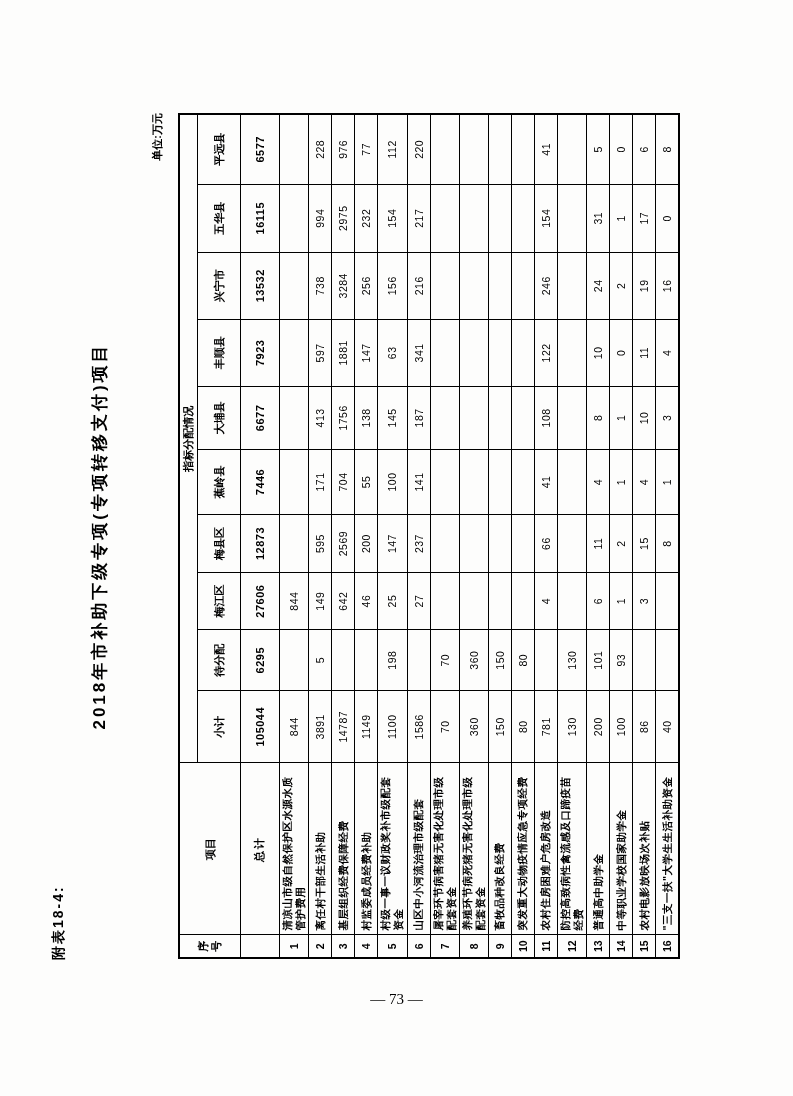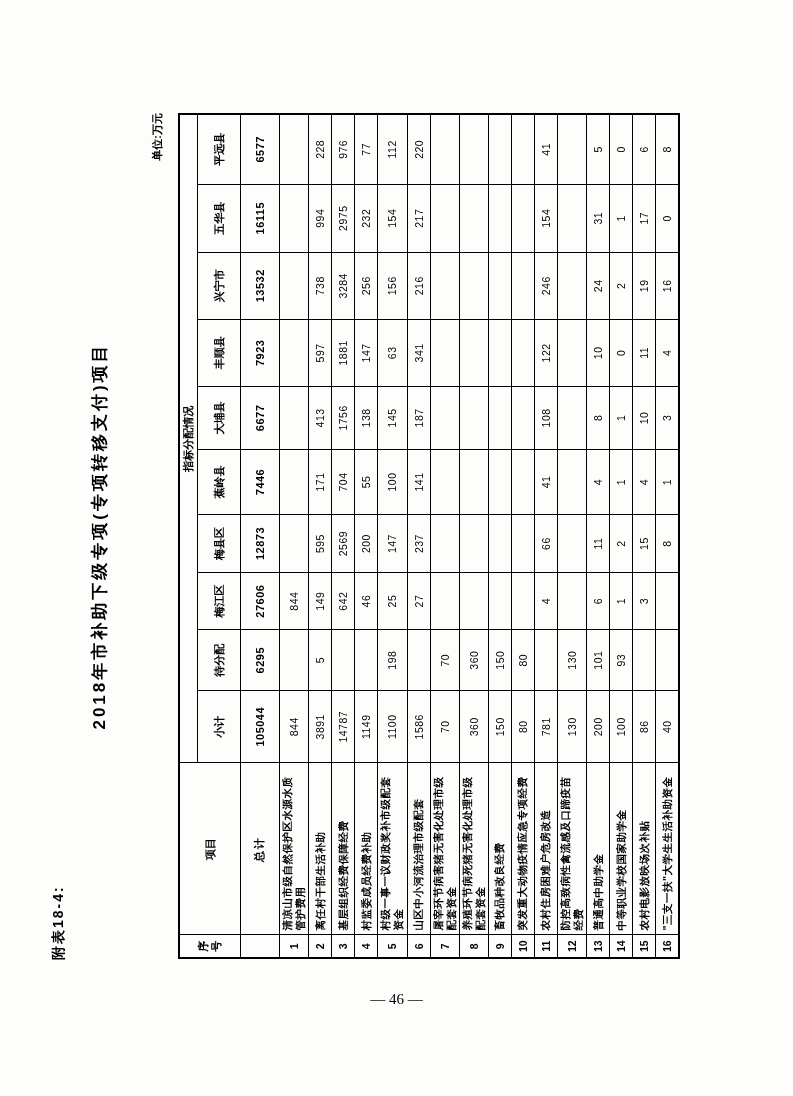--- a/index.html
+++ b/index.html
@@ -334,14 +334,14 @@
             <td class="num">3</td>
             <td class="num">4</td>
             <td class="num">16</td>
             <td class="num">0</td>
             <td class="num">8</td>
           </tr>
         </tbody>
     </table>
   </div>
 
-  <div class="page-number">— 46 —</div>
+  <div class="page-number">— 73 —</div>
 </div>
 
 </body></html>

